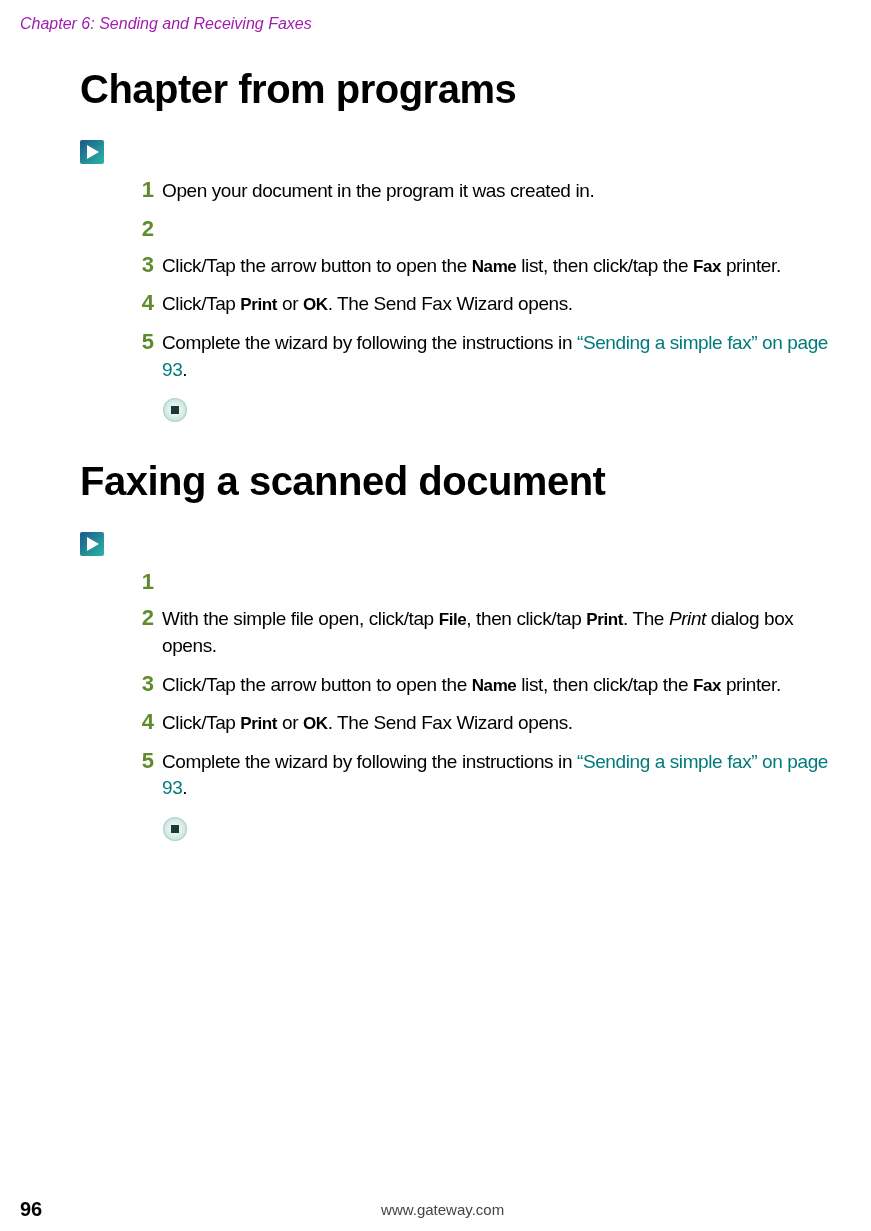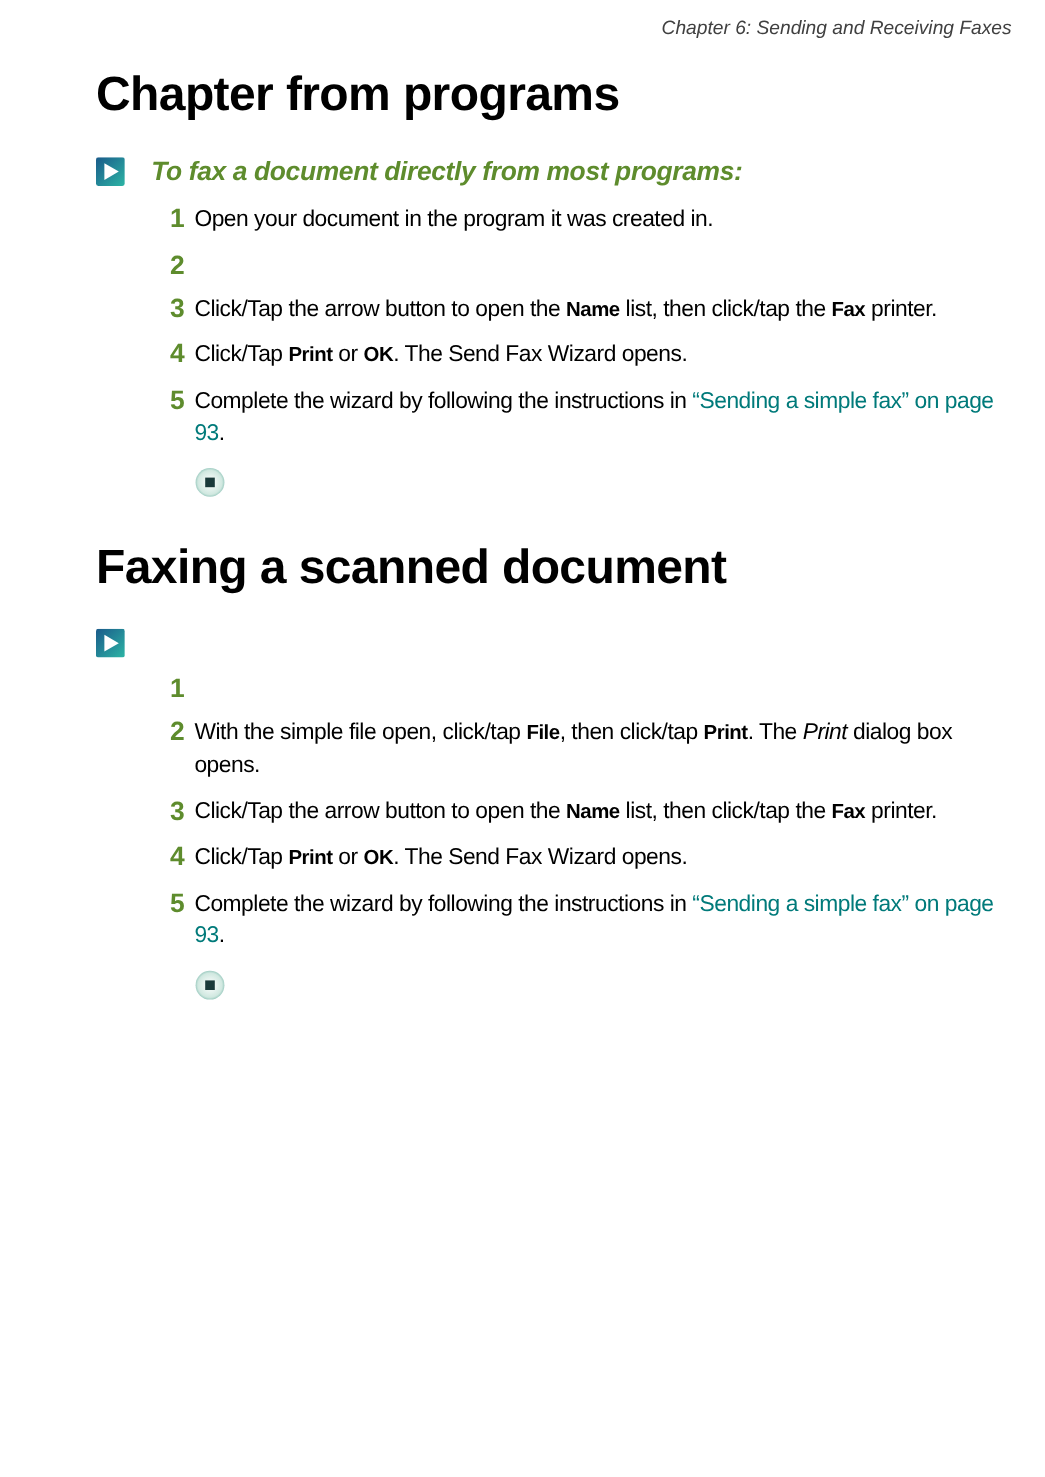--- a/index.html
+++ b/index.html
@@ -13,26 +13,25 @@
     color: #000;
   }
   .page {
     padding: 15px 28px 0 20px;
     box-sizing: border-box;
     height: 100%;
     position: relative;
   }
   .chapter-header {
     font-style: italic;
-    color: #404040;
+    color: #a21caf;
     font-size: 16px;
     font-family: Arial, Helvetica, sans-serif;
-    margin-bottom: 24px;
+    margin-bottom: 34px;
     margin-left: 0;
-    text-align: right;
   }
   .section-heading {
     font-family: Arial, Helvetica, sans-serif;
     font-weight: bold;
     font-size: 40px;
     margin-left: 60px;
     margin-bottom: 28px;
     letter-spacing: -0.5px;
   }
   .procedure-block {
@@ -135,21 +134,20 @@
               <defs>
                 <linearGradient id="g1" x1="0" y1="0" x2="1" y2="1">
                   <stop offset="0%" stop-color="#1a5a8a"></stop>
                   <stop offset="100%" stop-color="#2db5a5"></stop>
                 </linearGradient>
               </defs>
               <rect x="0" y="0" width="24" height="24" fill="url(#g1)" rx="2"></rect>
               <polygon points="7,5 19,12 7,19" fill="#ffffff"></polygon>
             </svg>
           </span>
-          <span class="procedure-title">To fax a document directly from most programs:</span>
         </div>
         <div class="steps">
           <div class="step">
             <div class="step-num">1</div>
             <div class="step-text"><span>Open your document in the program it was created in.</span></div>
           </div>
           <div class="step">
             <div class="step-num">2</div>
           </div>
           <div class="step">
@@ -225,13 +223,17 @@
                 <stop offset="100%" stop-color="#2a8a7a"></stop>
               </radialGradient>
             </defs>
             <circle cx="13" cy="13" r="12" fill="url(#g2)"></circle>
             <rect x="9" y="9" width="8" height="8" fill="#1a3a3a"></rect>
           </svg>
         </div>
       </div>
     </div>
 
+  <div class="footer">
+    <span class="page-number">96</span>
+    <span class="footer-url">www.gateway.com</span>
+  </div>
 </div>
 
 </body></html>

